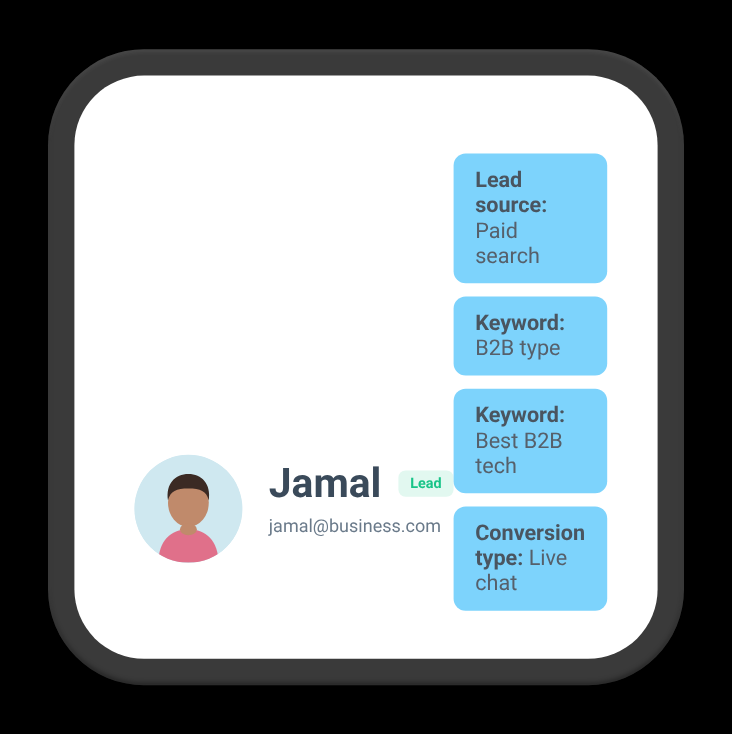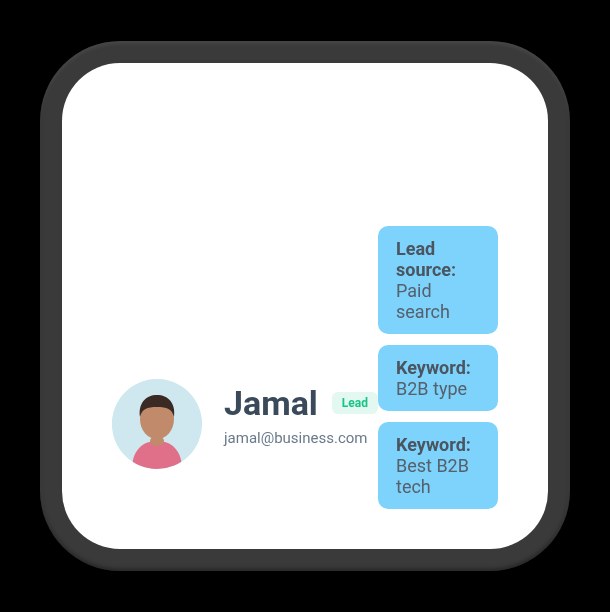--- a/index.html
+++ b/index.html
@@ -116,15 +116,19 @@
         <span class="value">Paid search</span>
       </div>
       <div class="row">
         <span class="label">Keyword:</span>
         <span class="value">B2B type</span>
       </div>
       <div class="row">
         <span class="label">Keyword:</span>
         <span class="value">Best B2B tech</span>
       </div>
+      <div class="row">
+        <span class="label">Conversion type:</span>
+        <span class="value">Live chat</span>
+      </div>
     </div>
   </div>
 </div>
 
 </body></html>

